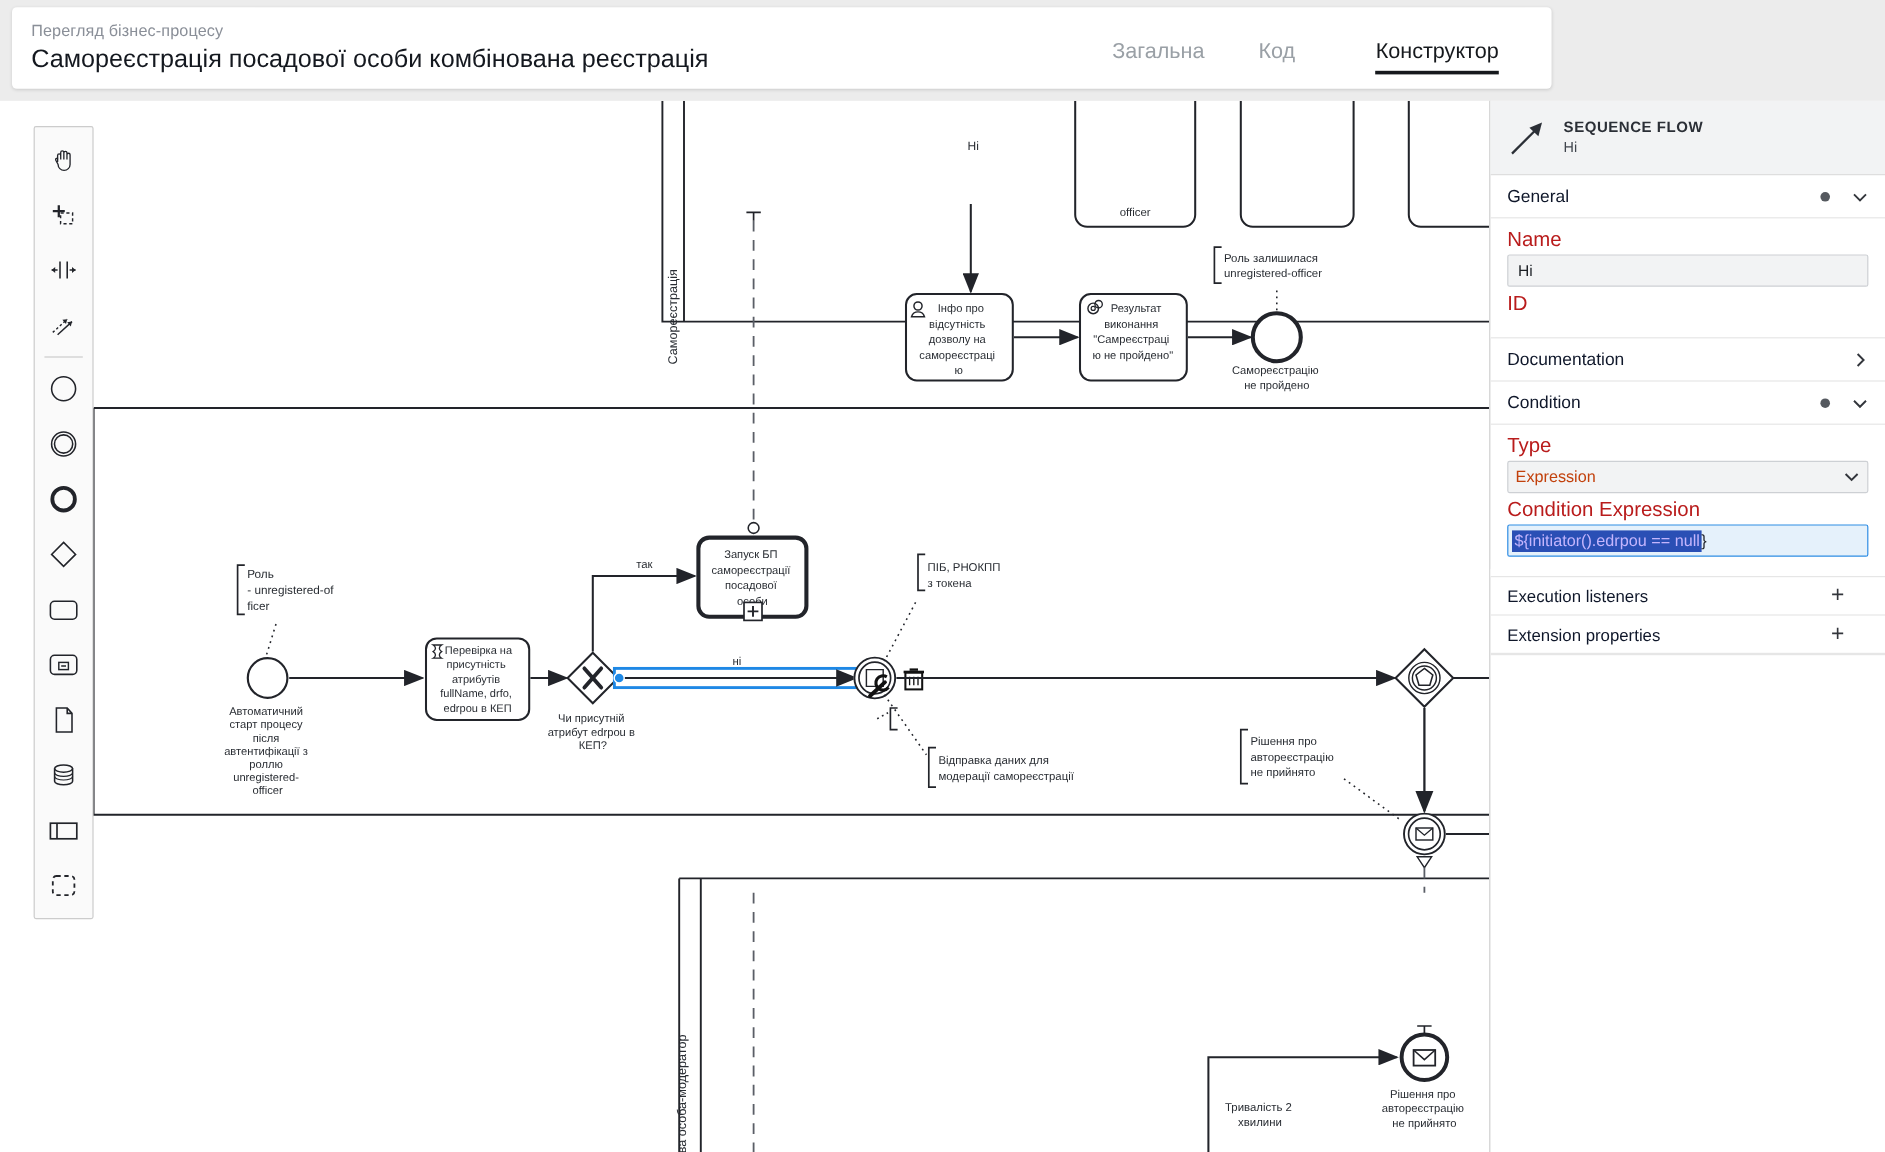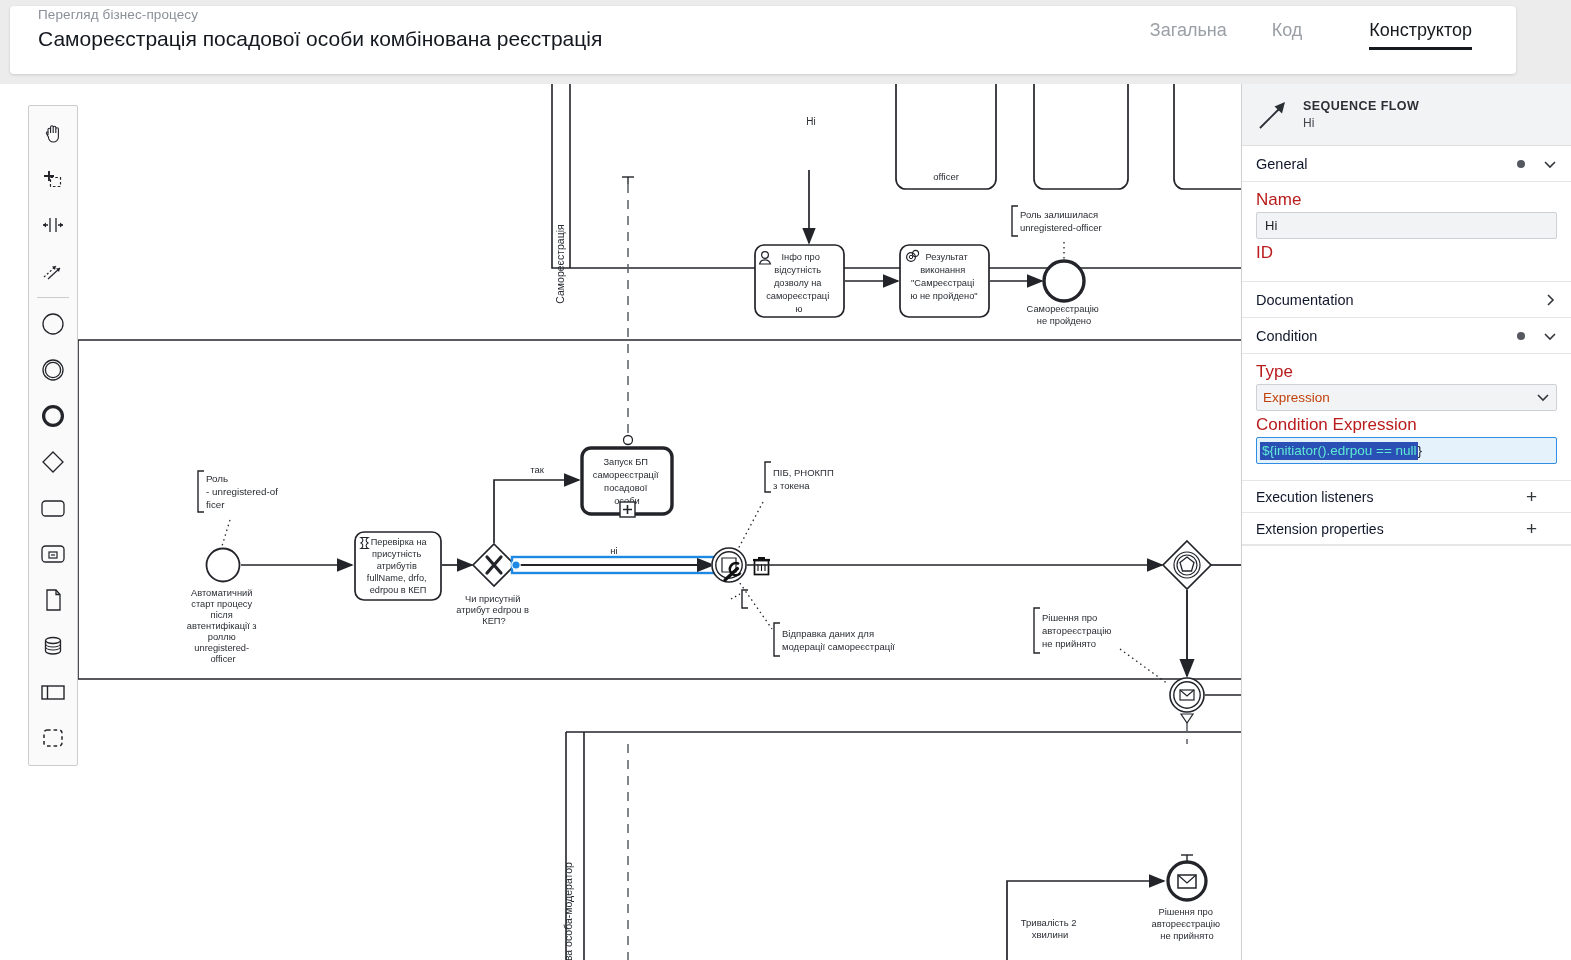--- a/index.html
+++ b/index.html
@@ -5,25 +5,25 @@
   * { box-sizing: border-box; margin: 0; padding: 0; }
   html, body {
     width: 1571px; height: 960px;
     background: #ececec;
     font-family: "Liberation Sans", sans-serif;
     overflow: hidden;
   }
   
   .header {
     position: absolute; left: 10px; top: 6px;
-    width: 1506px; height: 68px;
+    width: 1283px; height: 68px;
     background: #ffffff;
     border-radius: 4px;
     box-shadow: 0 1px 3px rgba(0,0,0,0.14);
-    display: flex;  padding-left: 12px;
+    display: flex; align-items: center;
   }
   .header-titles { margin-left: 16px; }
   .breadcrumb {
     font-size: 13.5px; color: #8a8f98; line-height: 18px;
     letter-spacing: .1px;
   }
   .page-title {
     font-size: 21px; color: #14181f; font-weight: 400;
     line-height: 28px; margin-top: 1px;
   }
@@ -131,21 +131,21 @@
   }
   .expr-box {
     width: 100%; height: 27px;
     background: #e5f1fb;
     border: 1px solid #2f8de4;
     border-radius: 2px;
     display: flex; align-items: center;
     padding: 0 3px;
   }
   .expr-sel {
-    background: #2a4fb5; color: #5eead4;
+    background: #2a4fb5; color: #c4b5fd;
     font-size: 13.5px; padding: 1px 1px 2px 2px;
     white-space: nowrap;
   }
   .row-plus {
     display: flex; align-items: center;
     height: 32px; padding: 0 14px;
     border-bottom: 1px solid #e6e6e6;
     cursor: pointer;
   }
   .row-plus .group-title { font-size: 14px; }

